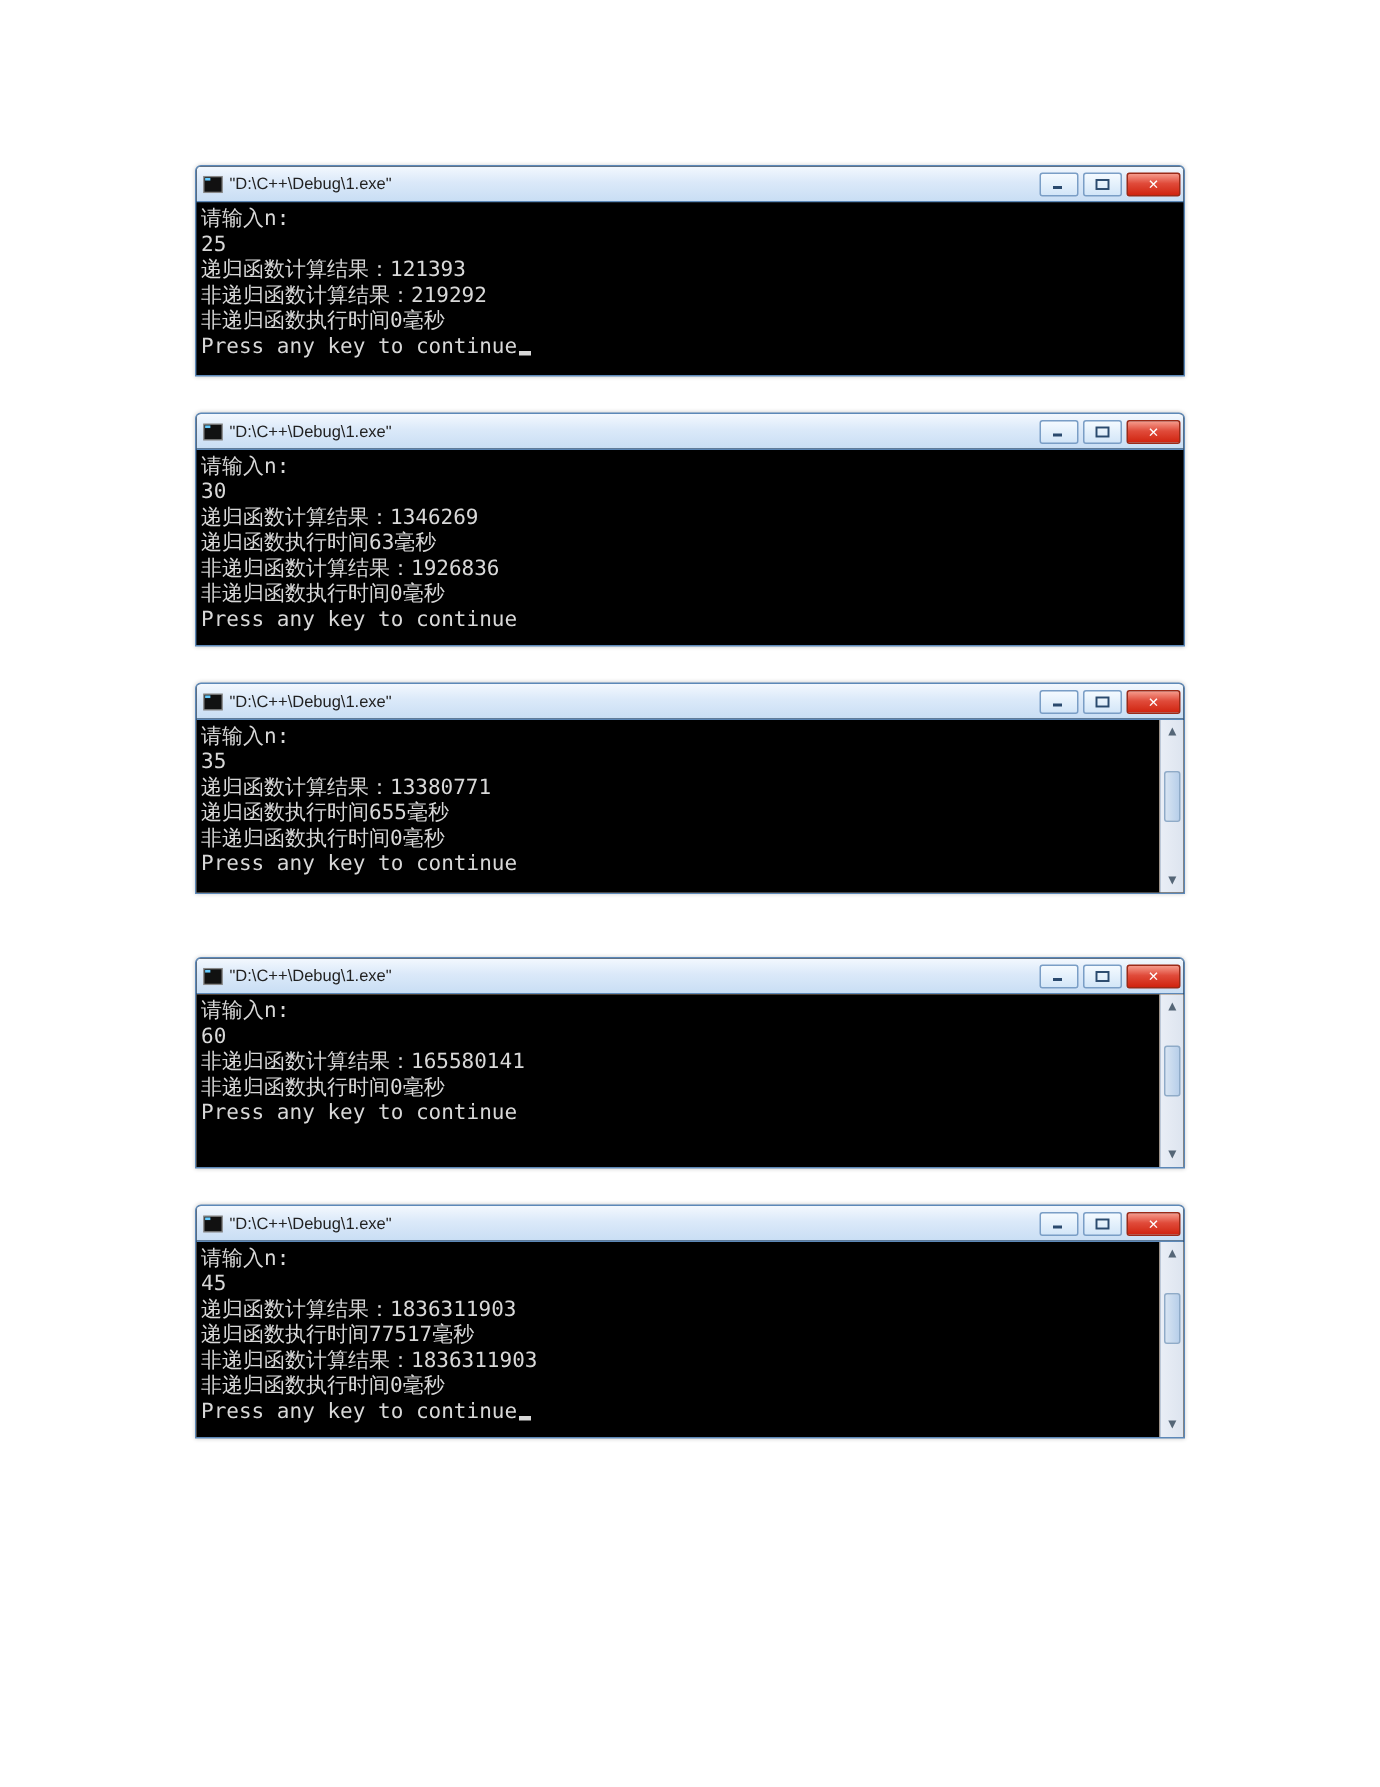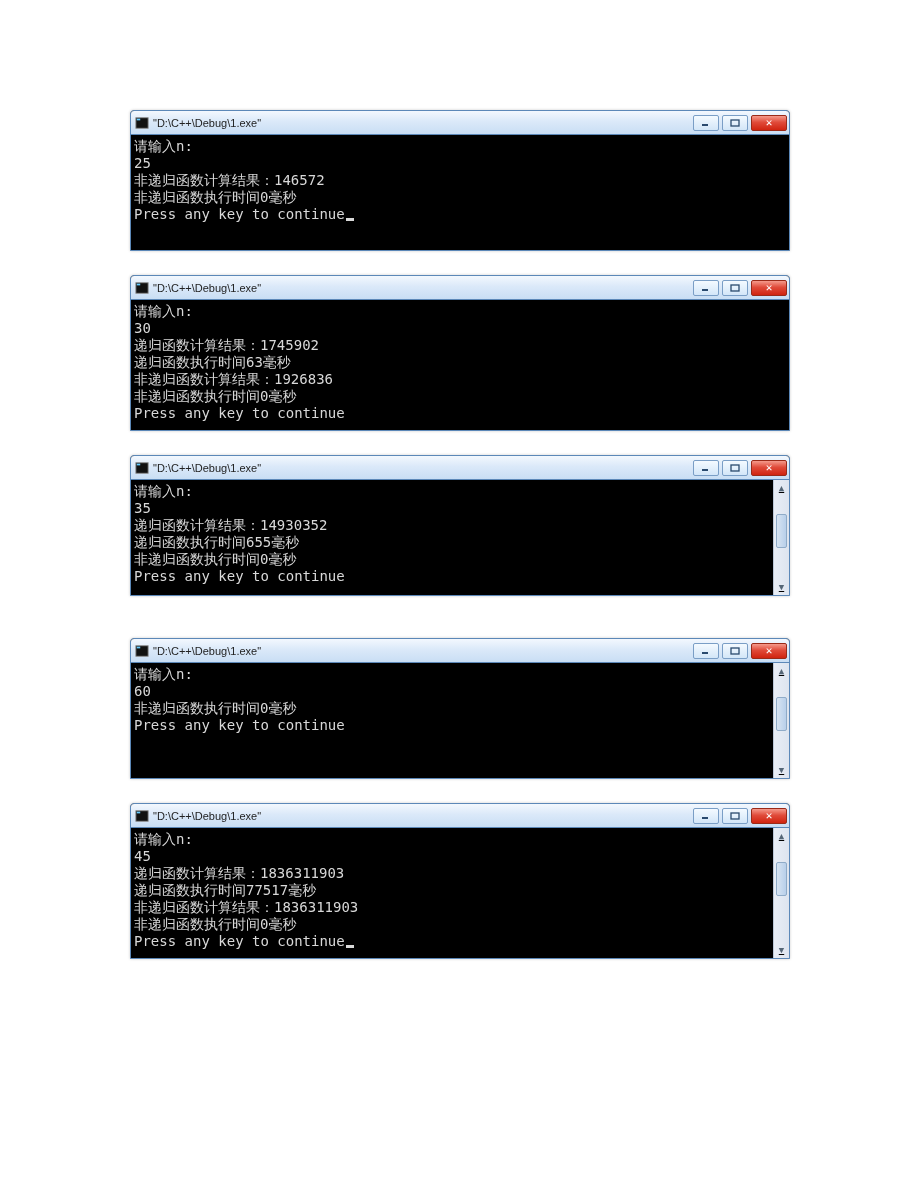--- a/index.html
+++ b/index.html
@@ -63,21 +63,20 @@
     width: 36px;
     background: linear-gradient(to bottom, #f59a8b, #e04b3a 45%, #d02410 100%);
     border-color: #9a2a18;
     color: #fff;
     font-weight: bold;
     font-size: 11px;
   }
   .console-body-wrap {
     display: flex;
     background: #fdba74;
-    text-decoration: underline;
   }
   .console-body {
     flex: 1;
     background: #000;
     padding: 3px 3px 8px 3px;
     min-height: 115px;
   }
   .cline {
     font-family: 'NSimSun', 'SimSun', Consolas, monospace;
     font-size: 14px;
@@ -142,21 +141,22 @@
               <rect x="1" y="1" width="8" height="6" fill="none" stroke="#2a4a6e" stroke-width="1.3"></rect>
             </svg>
           </div>
           <div class="win-btn close">✕</div>
         </div>
       </div>
       <div class="console-body-wrap">
         <div class="console-body">
           <div class="cline">请输入n:</div>
           <div class="cline">25</div>
-          <div class="cline">非递归函数计算结果：146572</div>
+          <div class="cline">递归函数计算结果：121393</div>
+          <div class="cline">非递归函数计算结果：219292</div>
           <div class="cline">非递归函数执行时间0毫秒</div>
           <div class="cline">Press any key to continue<span class="cursor"></span></div>
         </div>
       </div>
     </div>
     <div class="console-window">
       <div class="titlebar">
         <span class="titlebar-icon">
           <svg viewBox="0 0 16 16">
             <rect x="1" y="2" width="14" height="12" fill="#111" stroke="#888" stroke-width="1"></rect>
@@ -175,21 +175,21 @@
               <rect x="1" y="1" width="8" height="6" fill="none" stroke="#2a4a6e" stroke-width="1.3"></rect>
             </svg>
           </div>
           <div class="win-btn close">✕</div>
         </div>
       </div>
       <div class="console-body-wrap">
         <div class="console-body">
           <div class="cline">请输入n:</div>
           <div class="cline">30</div>
-          <div class="cline">递归函数计算结果：1745902</div>
+          <div class="cline">递归函数计算结果：1346269</div>
           <div class="cline">递归函数执行时间63毫秒</div>
           <div class="cline">非递归函数计算结果：1926836</div>
           <div class="cline">非递归函数执行时间0毫秒</div>
           <div class="cline">Press any key to continue</div>
         </div>
       </div>
     </div>
     <div class="console-window">
       <div class="titlebar">
         <span class="titlebar-icon">
@@ -210,21 +210,21 @@
               <rect x="1" y="1" width="8" height="6" fill="none" stroke="#2a4a6e" stroke-width="1.3"></rect>
             </svg>
           </div>
           <div class="win-btn close">✕</div>
         </div>
       </div>
       <div class="console-body-wrap">
         <div class="console-body">
           <div class="cline">请输入n:</div>
           <div class="cline">35</div>
-          <div class="cline">递归函数计算结果：14930352</div>
+          <div class="cline">递归函数计算结果：13380771</div>
           <div class="cline">递归函数执行时间655毫秒</div>
           <div class="cline">非递归函数执行时间0毫秒</div>
           <div class="cline">Press any key to continue</div>
         </div>
         <div class="scrollbar">
           <div class="scroll-arrow">▲</div>
           <div class="scroll-track">
             <div class="scroll-thumb"></div>
           </div>
           <div class="scroll-arrow">▼</div>
@@ -251,20 +251,21 @@
               <rect x="1" y="1" width="8" height="6" fill="none" stroke="#2a4a6e" stroke-width="1.3"></rect>
             </svg>
           </div>
           <div class="win-btn close">✕</div>
         </div>
       </div>
       <div class="console-body-wrap">
         <div class="console-body">
           <div class="cline">请输入n:</div>
           <div class="cline">60</div>
+          <div class="cline">非递归函数计算结果：165580141</div>
           <div class="cline">非递归函数执行时间0毫秒</div>
           <div class="cline">Press any key to continue</div>
         </div>
         <div class="scrollbar">
           <div class="scroll-arrow">▲</div>
           <div class="scroll-track">
             <div class="scroll-thumb"></div>
           </div>
           <div class="scroll-arrow">▼</div>
         </div>

